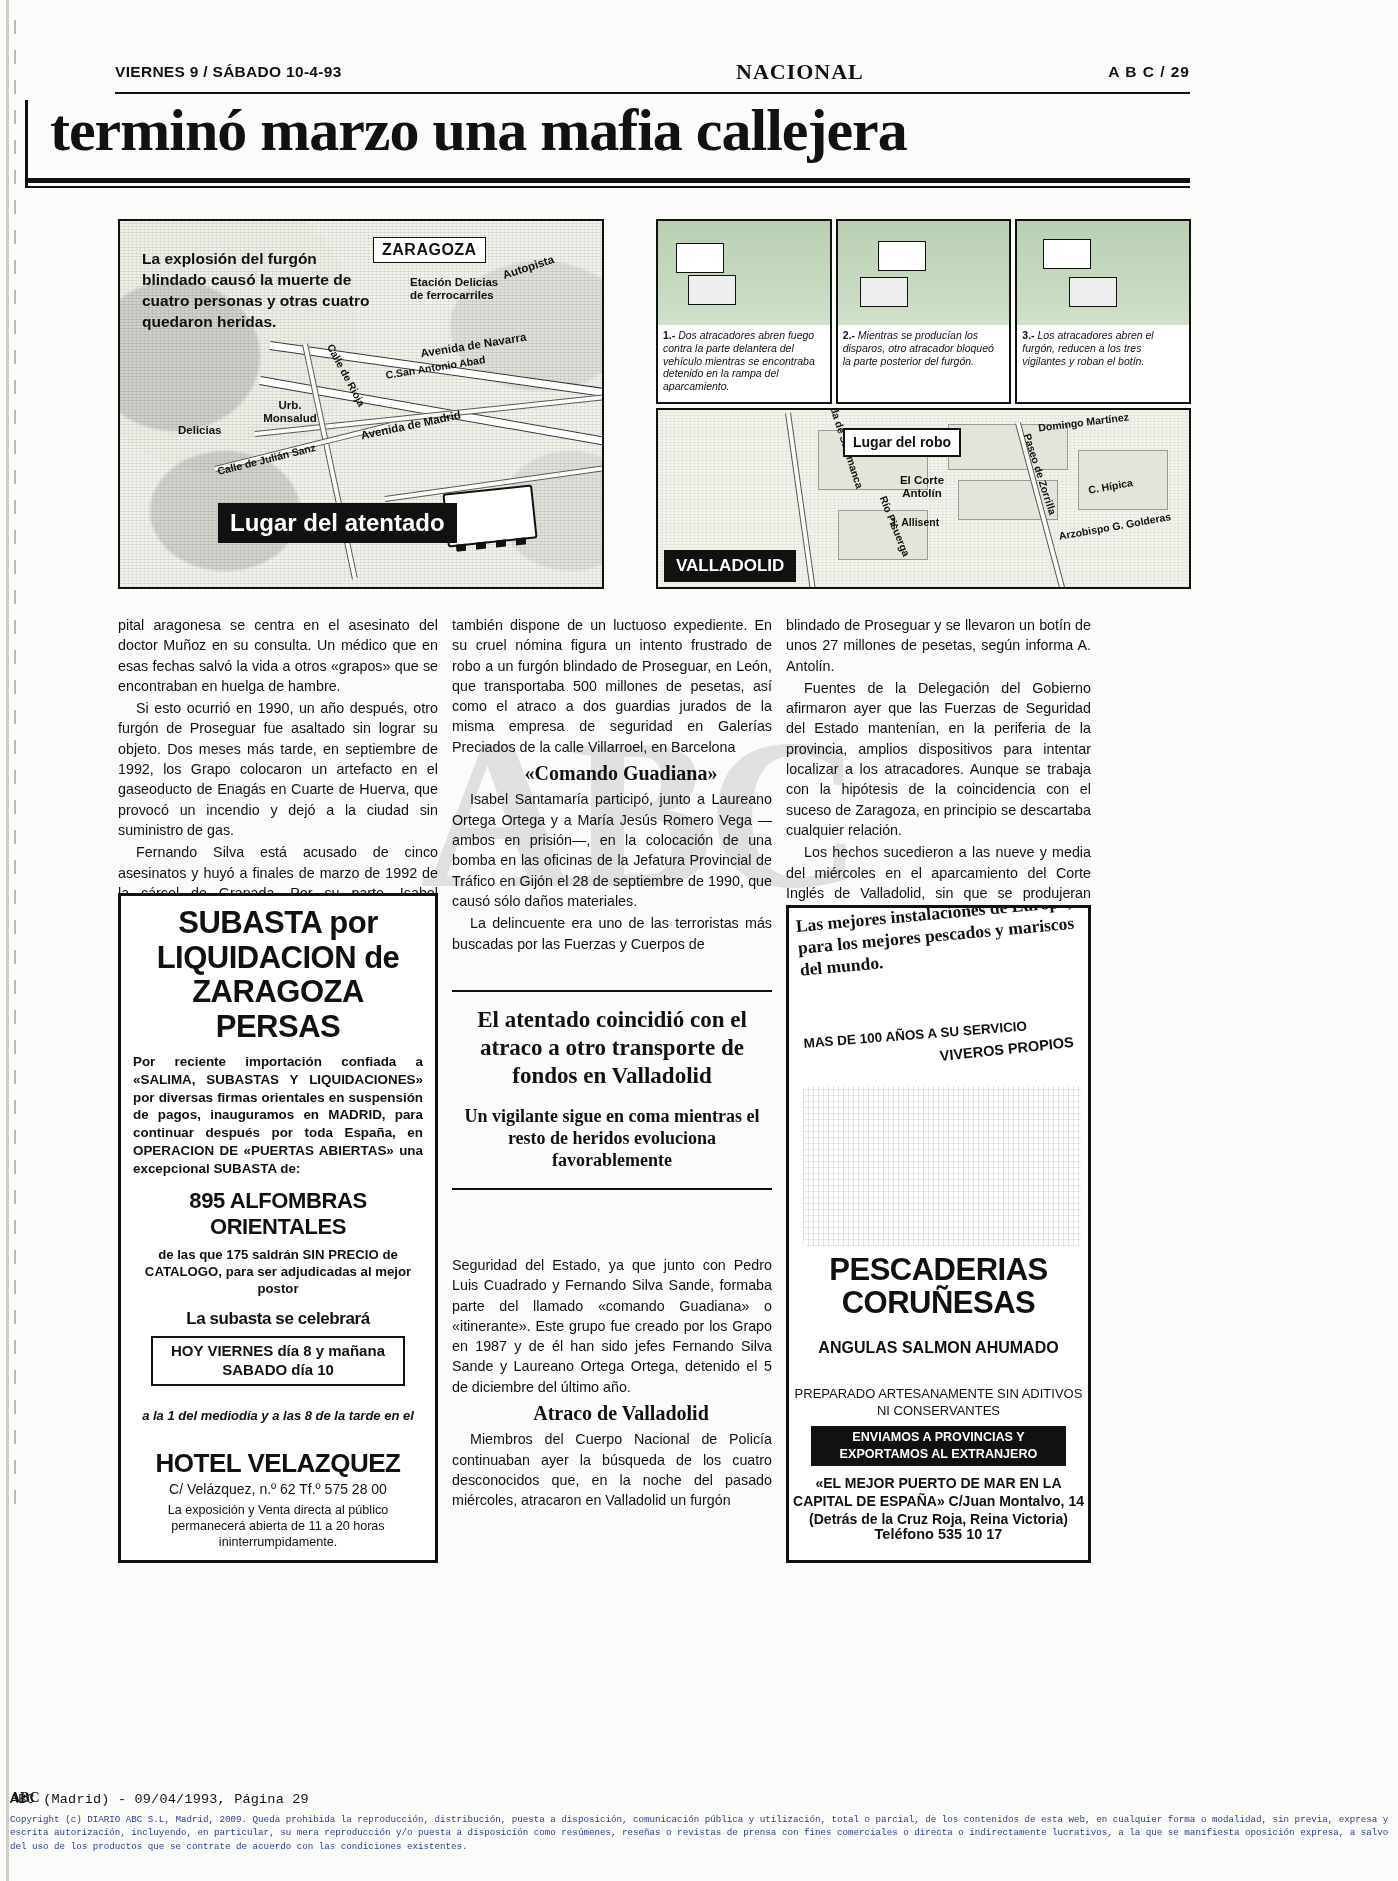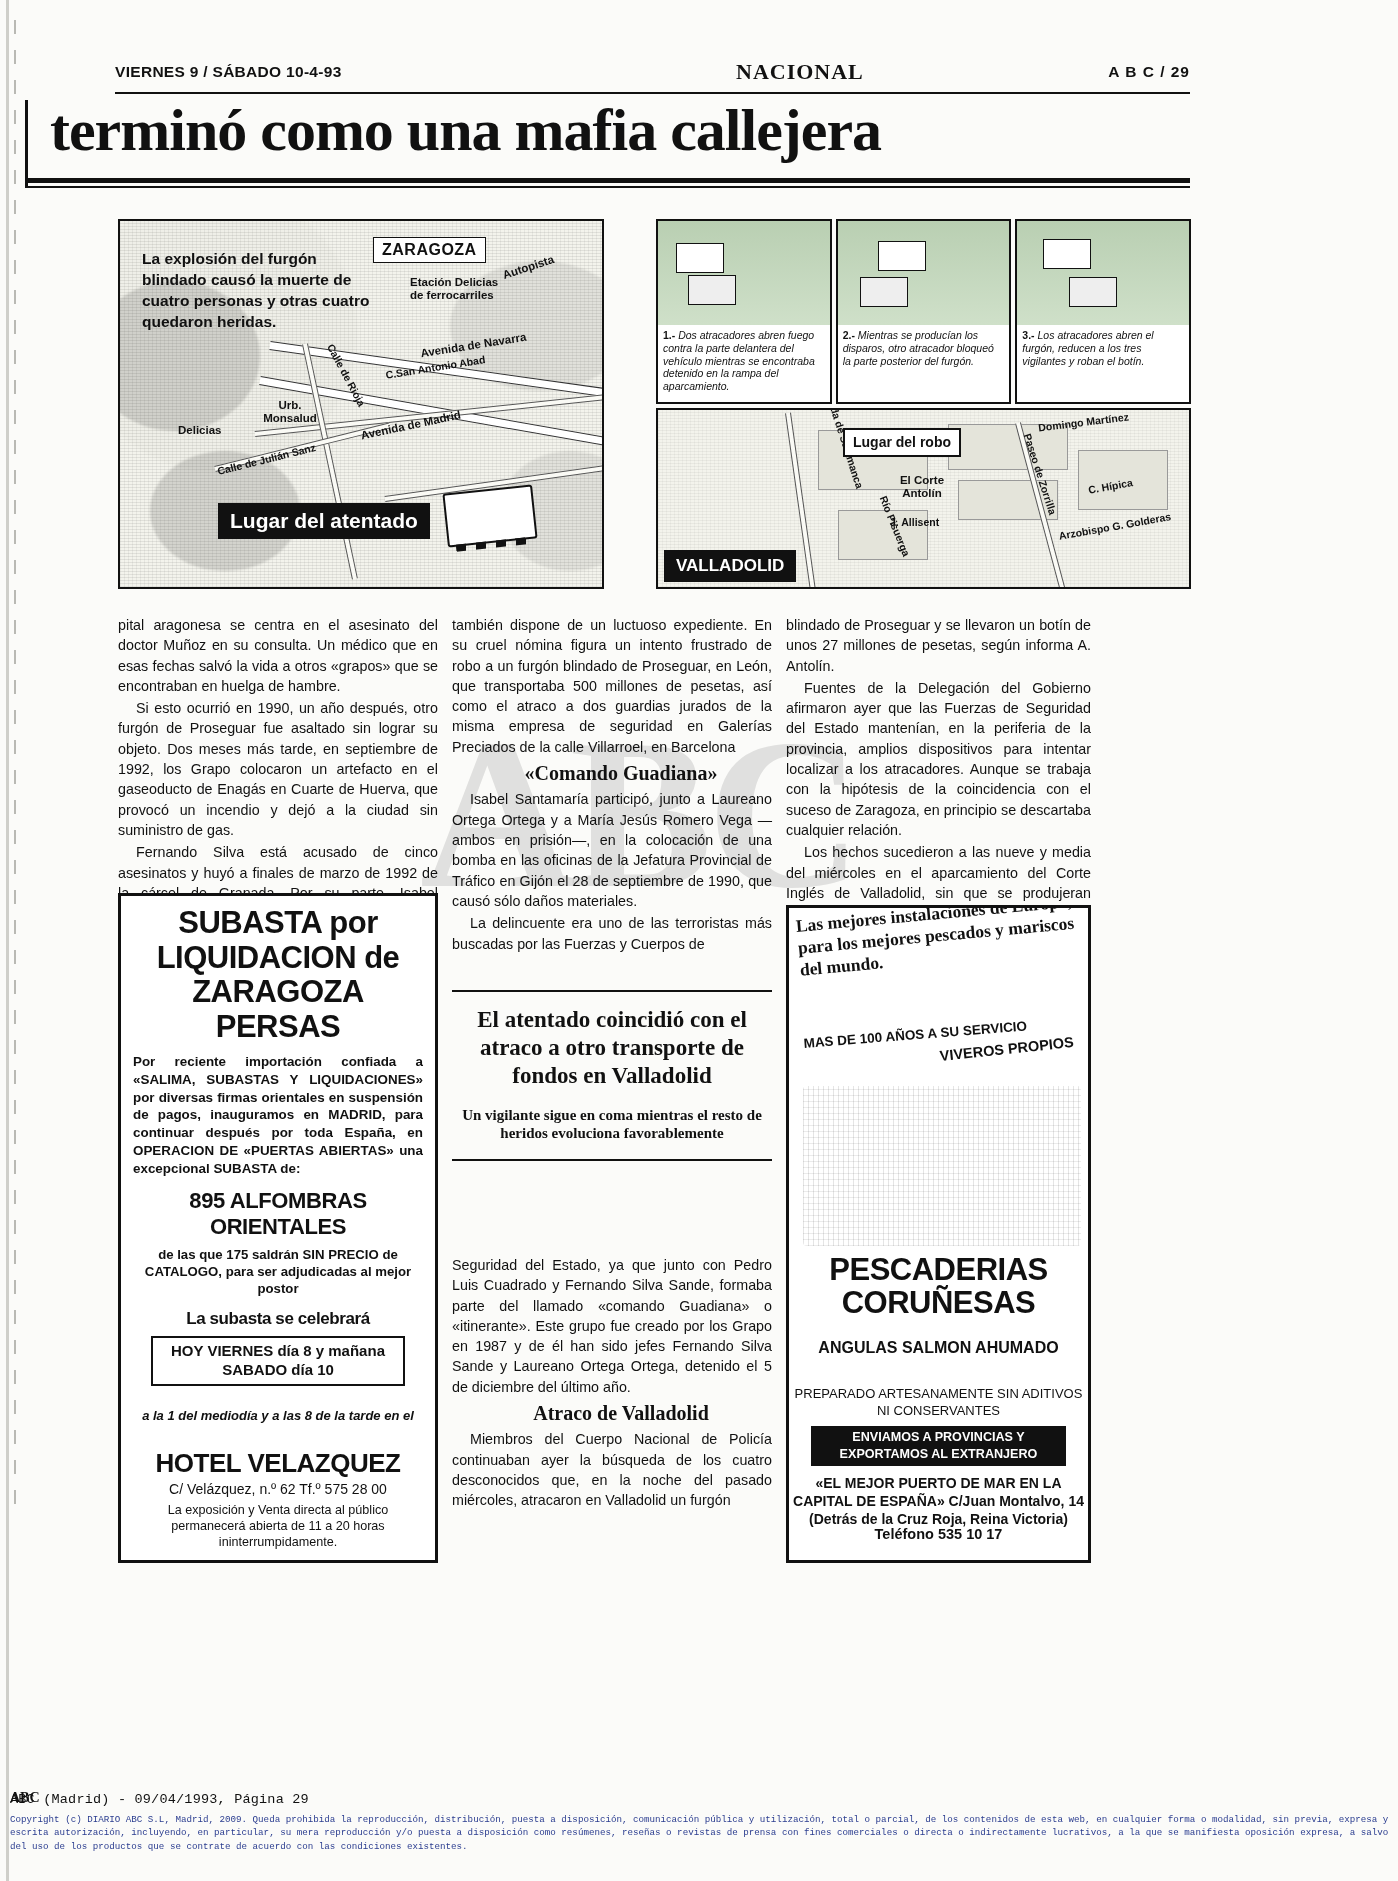--- a/index.html
+++ b/index.html
@@ -78,21 +78,21 @@
   }
   .lbl { position:absolute; font-size:11.5px; font-weight:bold; line-height:1.15; }
   .lbl.sm { font-size:10.5px; }
   .tag-zaragoza {
     position:absolute; left:253px; top:16px;
     background:#fff; border:1.5px solid #111; padding:3px 8px;
     font-size:16px; font-weight:bold; letter-spacing:.5px;
   }
   .tag-black {
     position:absolute; background:#111; color:#fff; font-weight:bold;
-    padding:6px 12px; font-size:21px; line-height:1.15; text-align:center;
+    padding:6px 12px; font-size:24px; line-height:1.15; text-align:center;
   }
   .tag-white {
     position:absolute; background:#fff; border:2px solid #111; font-weight:bold;
     padding:4px 8px; font-size:14px; line-height:1.2; text-align:center;
   }
   .truck {
     position:absolute; width:90px; height:54px;
     background:#fff; border:2px solid #111; border-radius:3px;
   }
   .truck:after {
@@ -159,21 +159,21 @@
   .ad-subasta .hotel { font-weight:bold; font-size:26px; margin-top:23px; letter-spacing:-.5px;}
   .ad-subasta .addr { font-weight:normal; font-size:14px; margin-top:2px; }
   .ad-subasta .foot { font-size:12.6px; line-height:1.28; margin-top:5px; }
 
   
   .center-heads {
     position:absolute; left:452px; top:990px; width:320px;
     font-family:"Liberation Serif", serif; font-weight:bold; text-align:center;
   }
   .center-heads .h1 { font-size:23px; line-height:1.22; }
-  .center-heads .h2 { font-size:15px; line-height:1.22; margin-top:16px; }
+  .center-heads .h2 { font-size:18px; line-height:1.22; margin-top:16px; }
   .center-heads .rule { height:2px; background:#111; margin:16px 0 0; }
 
   
   .ad-pesc {
     position:absolute; left:786px; top:905px; width:305px; height:658px;
     border:3px solid #111; background:#fff; overflow:hidden; text-align:center;
   }
   .ad-pesc .slant {
     position:absolute; left:6px; top:8px; width:292px; height:120px;
     transform:rotate(-5.2deg); transform-origin:left top;
@@ -236,21 +236,21 @@
   <div class="scan-dashes"></div>
 
   <div class="masthead">
     <div class="date">VIERNES 9 / SÁBADO 10-4-93</div>
     <div class="section">NACIONAL</div>
     <div class="folio">A B C / 29</div>
   </div>
   <div class="rule-top"></div>
 
   <div class="vbar-left"></div>
-  <div class="headline">terminó como una mafia callejera</div>
+  <div class="headline">terminó marzo una mafia callejera</div>
   <div class="rule-head"></div>
   <div class="rule-head2"></div>
 
   <div class="gfx">
 
     <div class="map-main">
       <div class="noise"></div>
       <div class="blotch" style="left:-30px; top:60px; width:170px; height:150px;"></div>
       <div class="blotch" style="left:30px; top:230px; width:150px; height:120px;"></div>
       <div class="blotch" style="left:330px; top:40px; width:180px; height:130px; opacity:.6;"></div>

